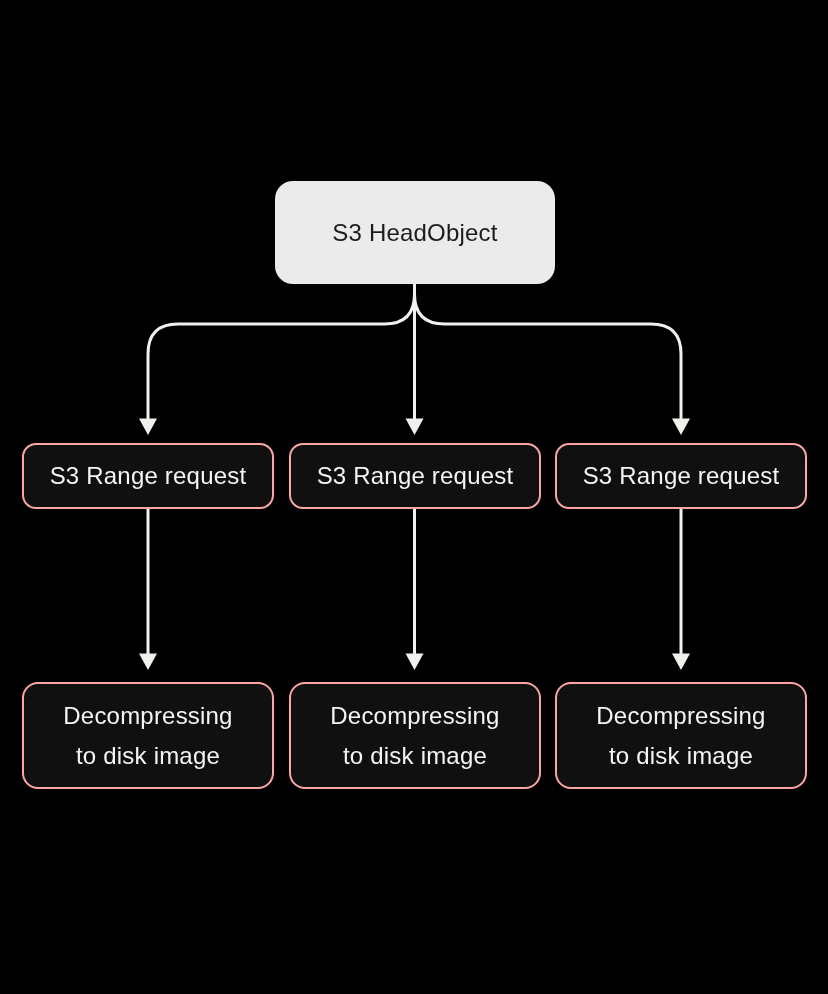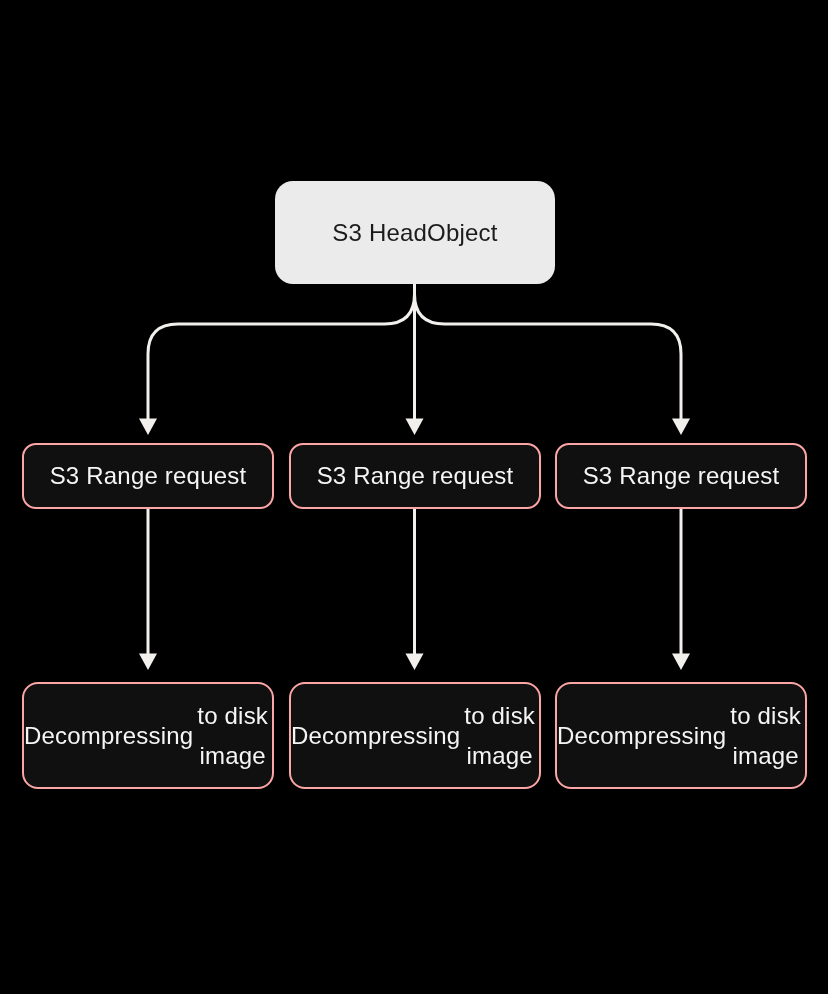--- a/index.html
+++ b/index.html
@@ -52,20 +52,21 @@
   .row-mid {
     top: 433px;
     height: 66px;
     width: 252px;
   }
   .row-bottom {
     top: 672px;
     height: 107px;
     width: 252px;
     border-radius: 16px;
+    flex-direction: column;
     line-height: 40px;
   }
   .col-left   { left: 22px; }
   .col-center { left: 289px; }
   .col-right  { left: 555px; }
   .label { display: block; }
 </style>
 </head>
 <body>
 

